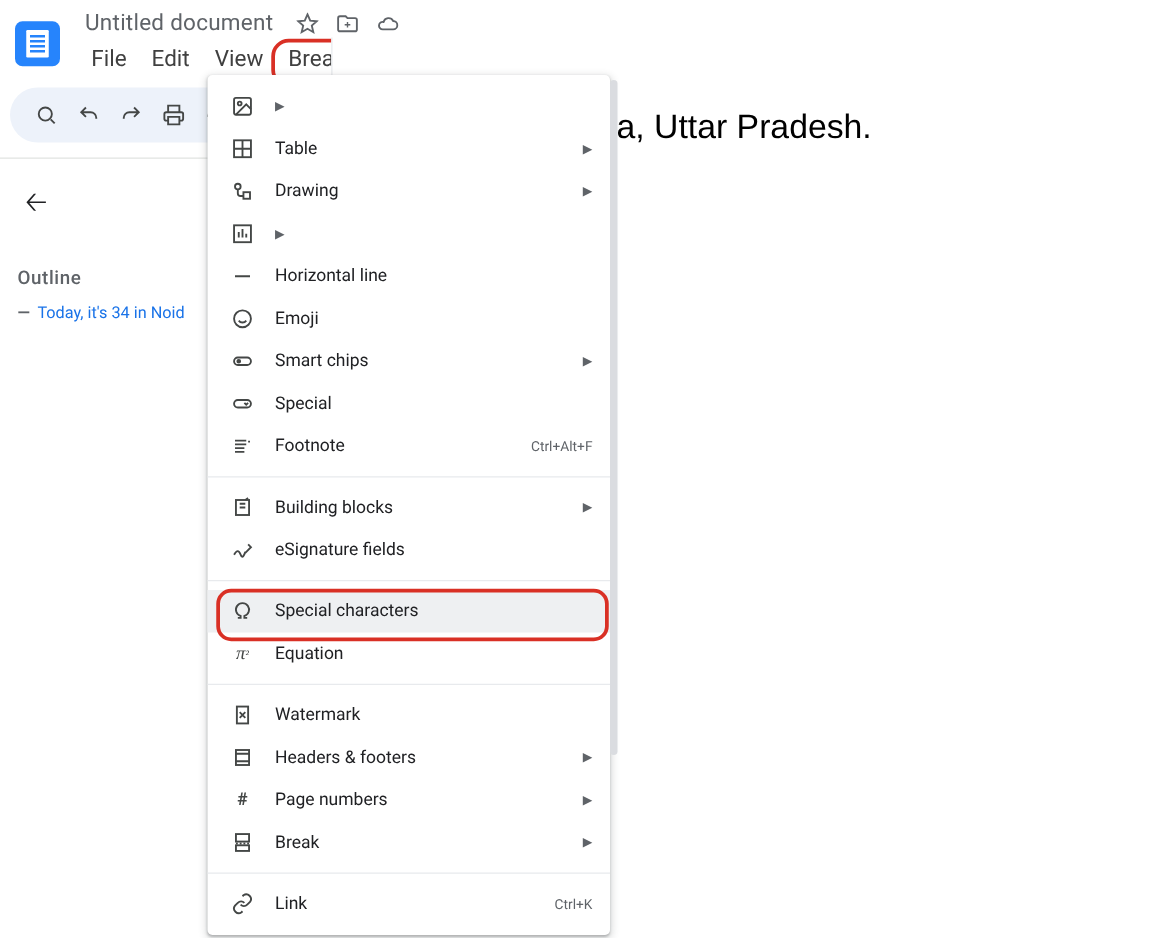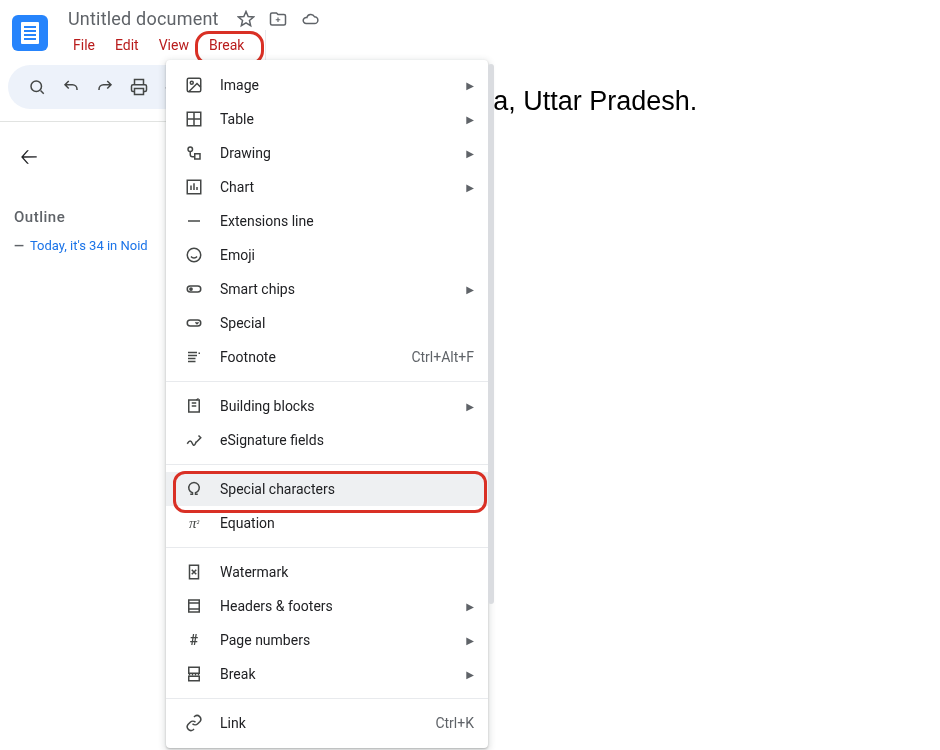--- a/index.html
+++ b/index.html
@@ -9,21 +9,21 @@
     .docs-logo { width: 36px; height: 36px; background: #2684fc; border-radius: 6px; display: flex; align-items: center; justify-content: center; margin-left: 4px; margin-right: 8px;}
     .docs-logo-inner { width: 18px; height: 22px; background: #fff; border-radius: 1px; position: relative; }
     .docs-logo-inner::before { content:""; position:absolute; left:3px; top:4px; width:12px; height:2px; background:#2684fc; box-shadow: 0 4px 0 #2684fc, 0 8px 0 #2684fc, 0 12px 0 #2684fc; }
     .title-block { display:flex; flex-direction: column; justify-content: space-between; }
     .title-row { display:flex; align-items:center; gap:14px; }
     .doc-title { font-size: 18px; color: #5f6368; letter-spacing: .2px; padding: 0 4px;}
     .title-icon { width:18px; height:18px; color:#5f6368; display:inline-flex; }
     .title-icon svg { width:18px; height:18px; }
     
     .menubar { display:flex; gap: 2px; padding-top: 4px; }
-    .menu-item { font-size: 14px; color: #b91c1c; padding: 4px 9px; border-radius: 6px; cursor: pointer; position: relative; }
+    .menu-item { font-size: 18px; color: #404040; padding: 4px 9px; border-radius: 6px; cursor: pointer; position: relative; }
     .menu-item.active-marked::after {
       content:""; position:absolute; left:-5px; top:-2px; width: calc(100% + 10px); height: calc(100% + 4px);
       border: 3px solid #d93025; border-radius: 14px; pointer-events:none;
     }
     
     .toolbar { margin: 8px 8px 0 8px; background: #edf2fa; border-radius: 28px; height: 44px; display:flex; align-items:center; padding: 0 14px; gap: 4px; }
     .tbtn { width: 30px; height: 30px; display:flex; align-items:center; justify-content:center; cursor:pointer; color:#444746; border-radius:6px;}
     .tbtn svg { width:18px; height:18px; }
     .tdivider { width:1px; height:22px; background:#c4c7c5; margin: 0 4px; }
     .font-size-group { display:flex; align-items:center; gap:2px; }
@@ -55,21 +55,21 @@
       box-shadow: 0 2px 6px 2px rgba(60,64,67,.15), 0 1px 2px rgba(60,64,67,.3);
       padding: 8px 0;
       z-index: 100;
     }
     .dropdown-scrollbar { position:absolute; right:-6px; top:4px; width:6px; height: 540px; background:#dadce0; border-radius:3px; }
     .dd-item { display:flex; align-items:center; height:34px; padding: 0 14px 0 18px; cursor:pointer; font-size:14px; color:#202124; gap: 16px; position:relative;}
     .dd-item.highlighted { background:#eef0f2; }
     .dd-icon { width:20px; height:20px; display:flex; align-items:center; justify-content:center; color:#444746; flex-shrink:0;}
     .dd-icon svg { width:18px; height:18px; }
     .dd-label { flex:1; }
-    .dd-shortcut { font-size:14px; color:#5f6368; }
+    .dd-shortcut { font-size:11px; color:#5f6368; }
     .dd-submenu-arrow { font-size:10px; color:#5f6368; }
     .dd-sep { height:1px; background:#e8eaed; margin: 7px 0; }
     .dd-item.highlighted::after {
       content:""; position:absolute; left:7px; top:-1px; width: calc(100% - 14px); height: calc(100% + 2px);
       border:3px solid #d93025; border-radius:12px; pointer-events:none;
     }
     .gap-after-toolbar { width: 300px; }
     .bold { font-weight:bold; }
     .italic { font-style:italic; }
     .underline-btn { text-decoration: underline; }
@@ -221,21 +221,20 @@
   <div class="dropdown-scrollbar"></div>
 
   <div class="dd-item">
     <span class="dd-icon">
         <svg viewBox="0 0 24 24" fill="none" stroke="currentColor" stroke-width="2">
           <rect x="3" y="3" width="18" height="18" rx="2"></rect>
           <circle cx="9" cy="9" r="2"></circle>
           <path d="m21 15-5-5L5 21"></path>
         </svg>
       </span>
-    <span class="dd-label">Image</span>
     <span class="dd-submenu-arrow">▶</span>
   </div>
   <div class="dd-item">
     <span class="dd-icon">
         <svg viewBox="0 0 24 24" fill="none" stroke="currentColor" stroke-width="2">
           <rect x="3" y="3" width="18" height="18"></rect>
           <path d="M3 12h18M12 3v18"></path>
         </svg>
       </span>
     <span class="dd-label">Table</span>
@@ -252,30 +251,29 @@
     <span class="dd-label">Drawing</span>
     <span class="dd-submenu-arrow">▶</span>
   </div>
   <div class="dd-item">
     <span class="dd-icon">
         <svg viewBox="0 0 24 24" fill="none" stroke="currentColor" stroke-width="2">
           <rect x="3" y="3" width="18" height="18"></rect>
           <path d="M8 16V10M12 16V7M16 16v-4"></path>
         </svg>
       </span>
-    <span class="dd-label">Chart</span>
     <span class="dd-submenu-arrow">▶</span>
   </div>
   <div class="dd-item">
     <span class="dd-icon">
         <svg viewBox="0 0 24 24" stroke="currentColor" stroke-width="2">
           <path d="M4 12h16"></path>
         </svg>
       </span>
-    <span class="dd-label">Extensions line</span>
+    <span class="dd-label">Horizontal line</span>
   </div>
   <div class="dd-item">
     <span class="dd-icon">
         <svg viewBox="0 0 24 24" fill="none" stroke="currentColor" stroke-width="2">
           <circle cx="12" cy="12" r="9"></circle>
           <path d="M8 14s1.5 2 4 2 4-2 4-2M9 9h.01M15 9h.01"></path>
         </svg>
       </span>
     <span class="dd-label">Emoji</span>
   </div>

